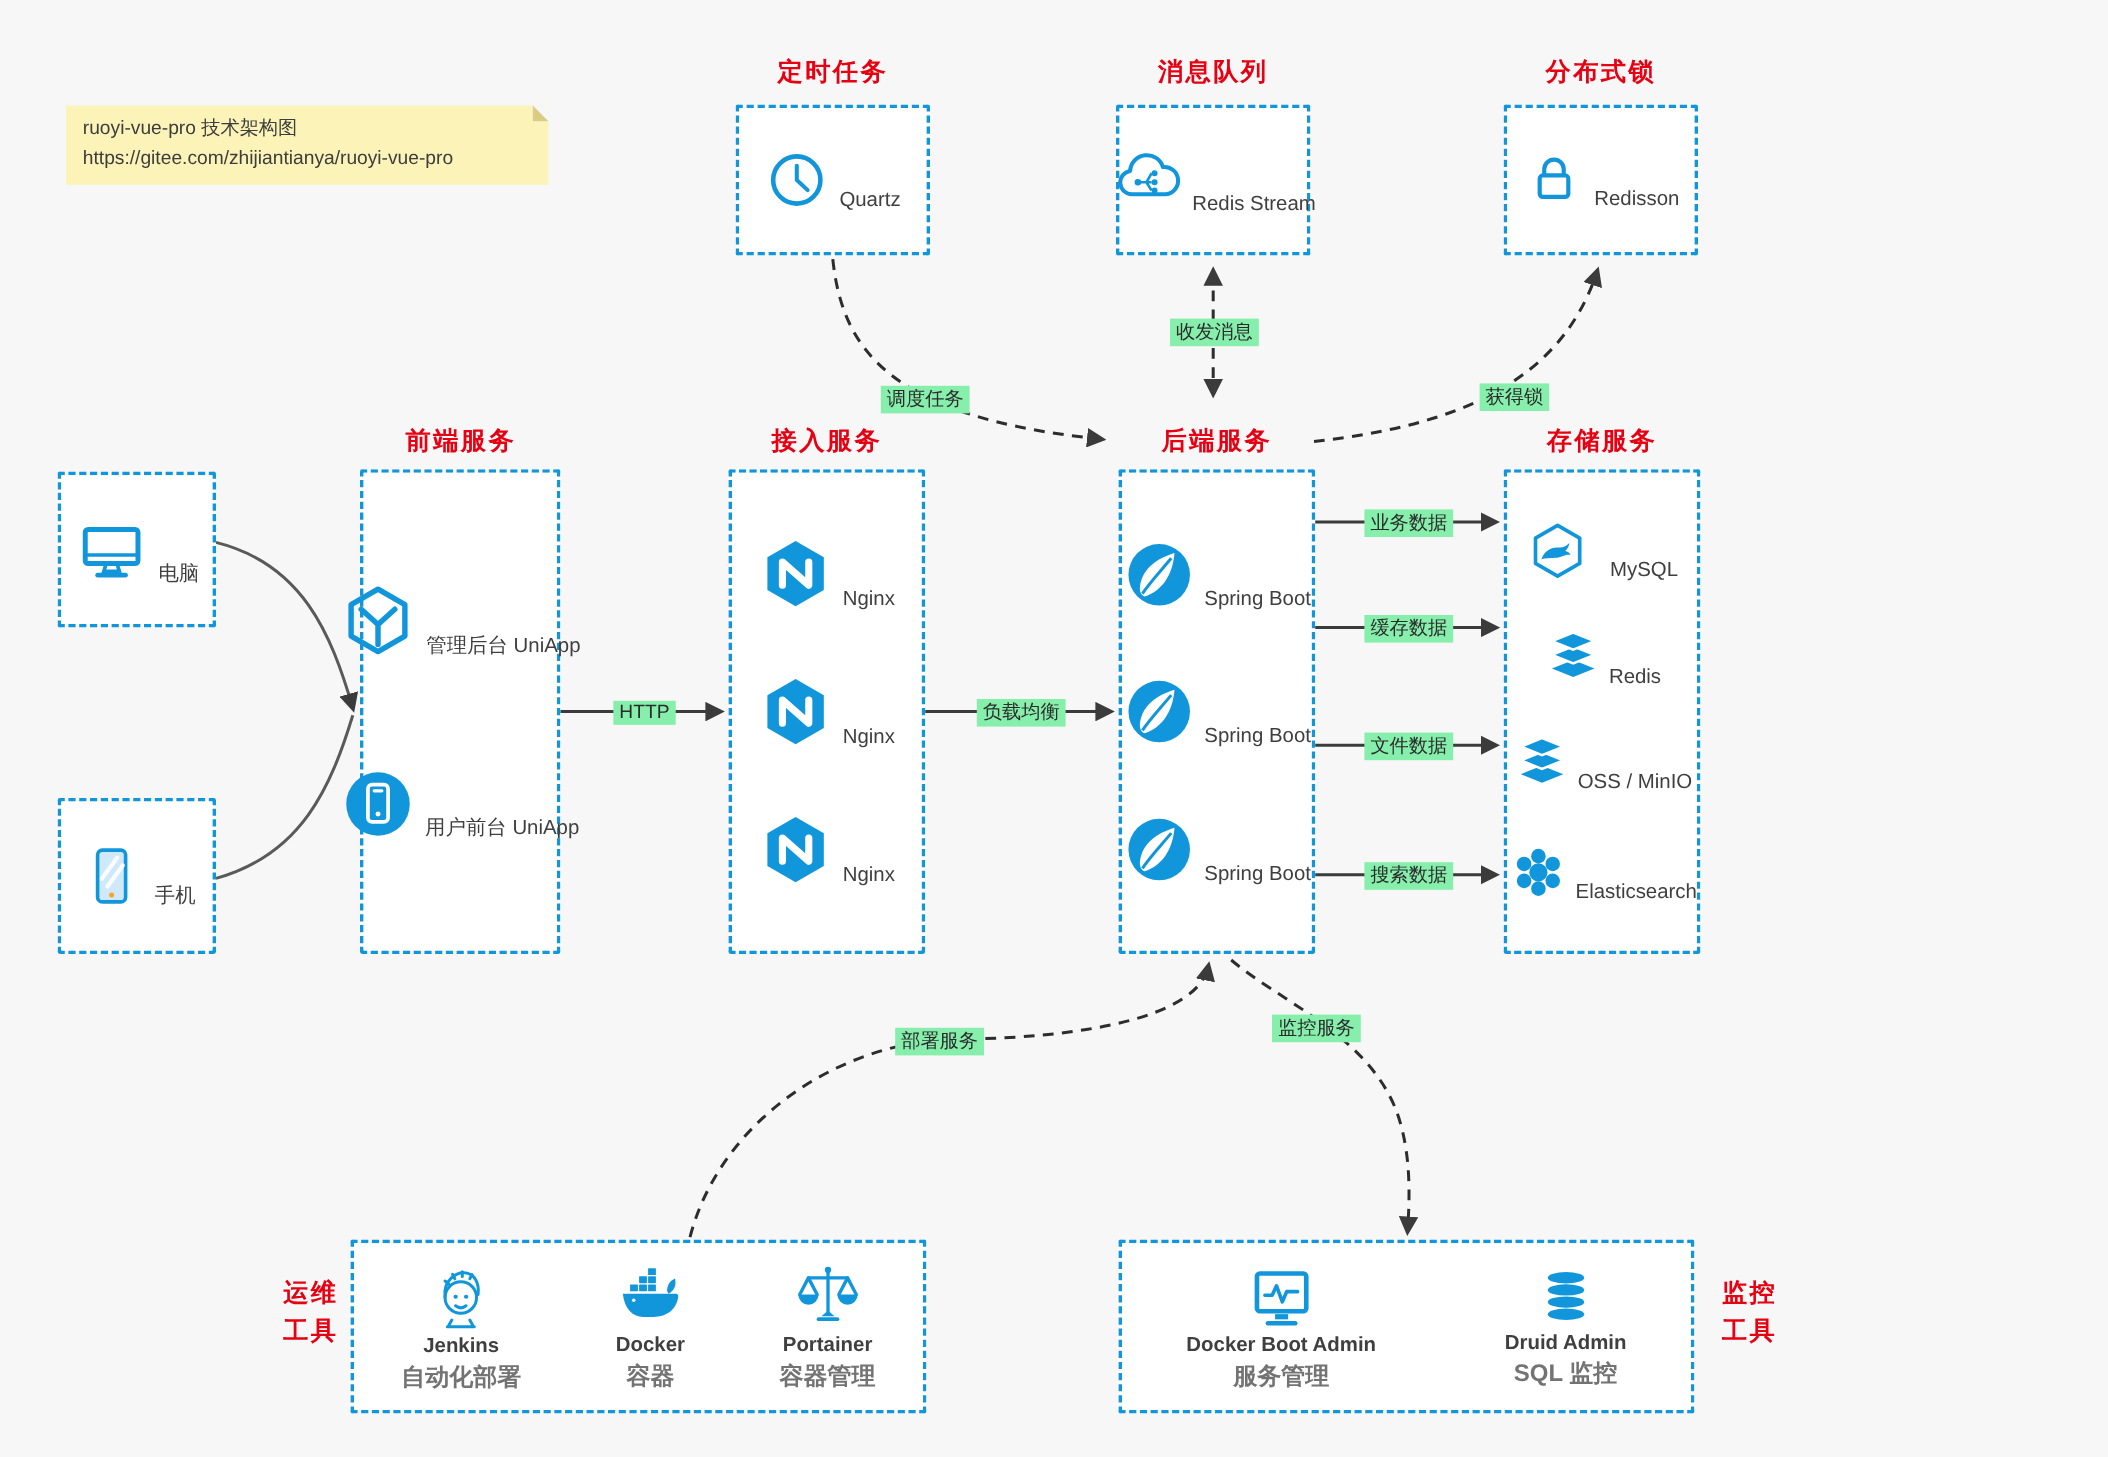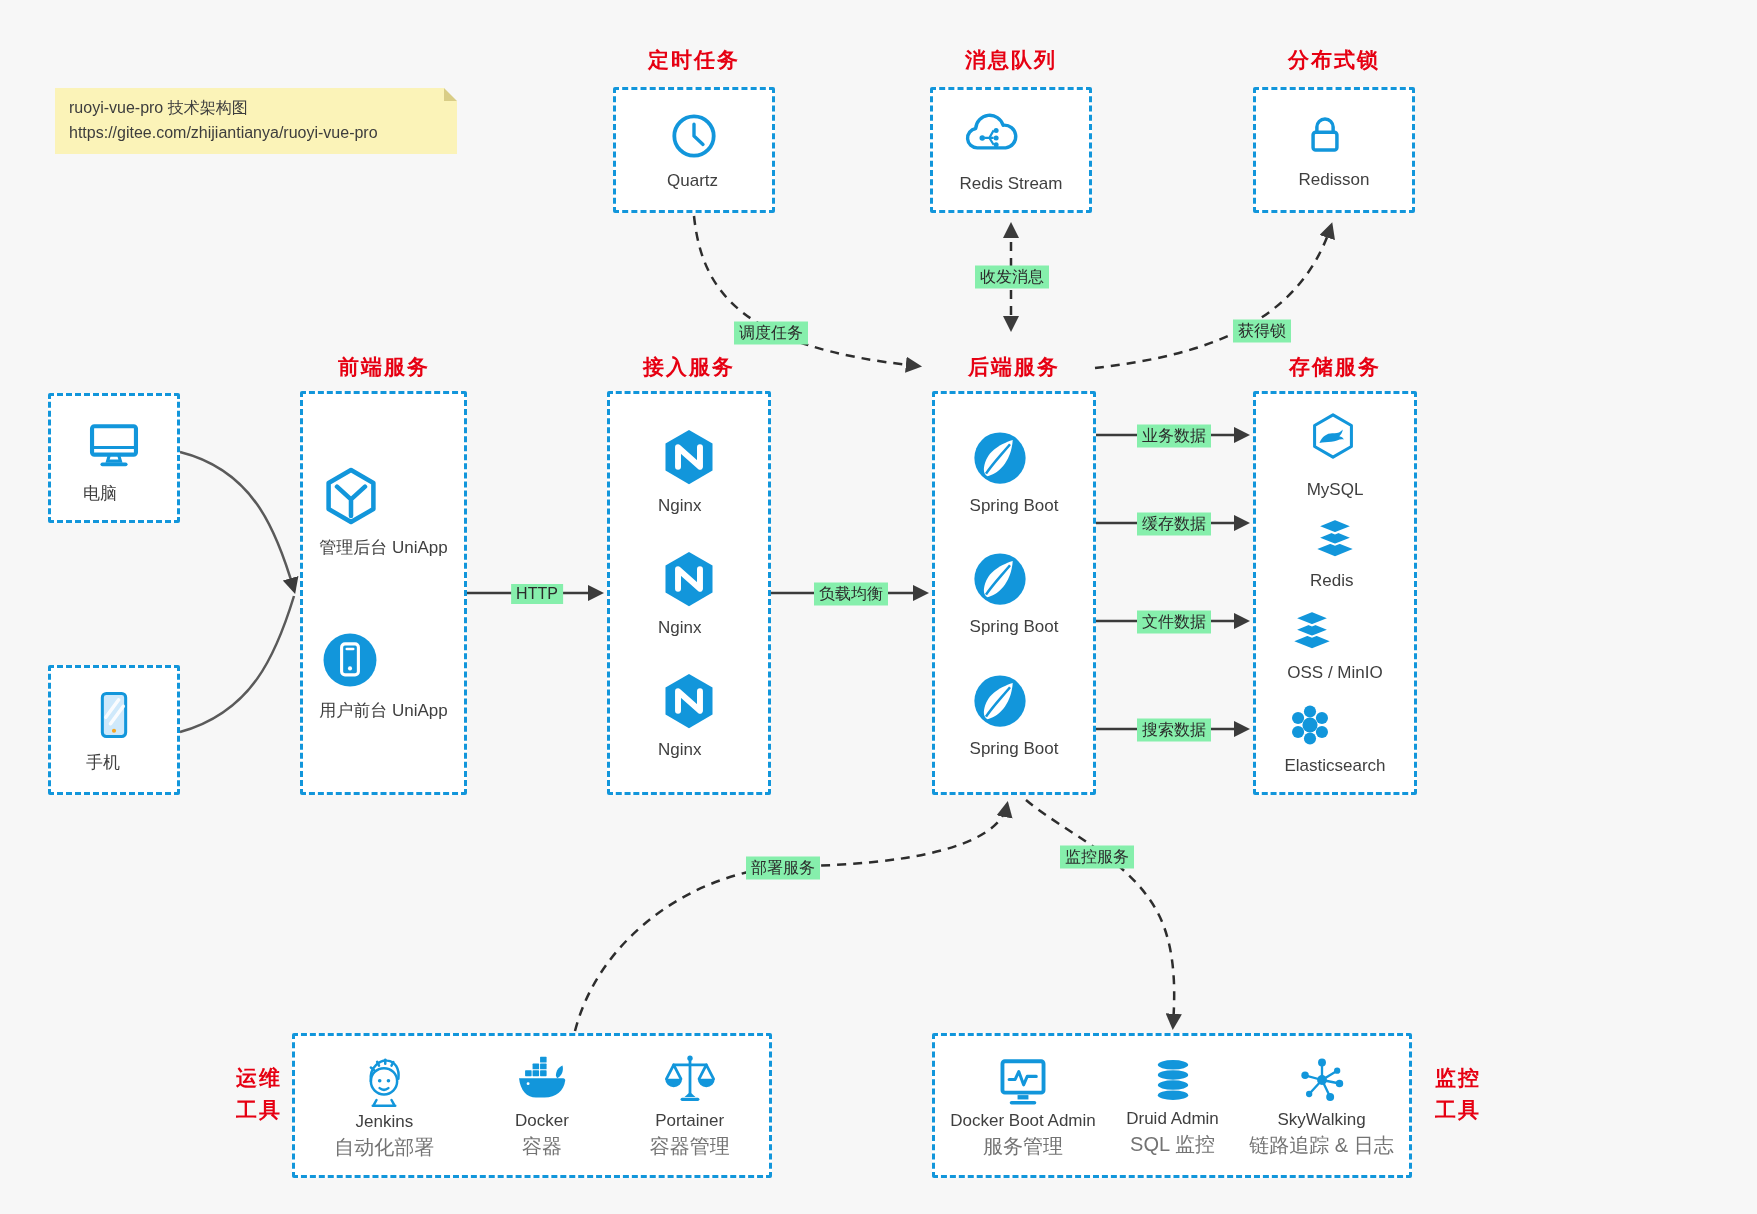--- a/index.html
+++ b/index.html
@@ -7,23 +7,23 @@
   .canvas{position:relative;width:1757px;height:1214px;background:#f7f7f7;overflow:hidden;}
   svg.arrows{position:absolute;left:0;top:0;z-index:1;}
   .dbox{position:absolute;border:3px dashed #1296db;background:#ffffff;box-sizing:border-box;
         display:flex;z-index:2;border-radius:2px;}
   .col{flex-direction:column;justify-content:space-evenly;align-items:center;}
   .row{flex-direction:row;justify-content:space-around;align-items:center;}
   .gtitle{position:absolute;transform:translateX(-50%);color:#e60012;font-size:21px;
           font-weight:bold;letter-spacing:2px;z-index:2;white-space:nowrap;}
   .side-title{position:absolute;color:#e60012;font-size:21px;font-weight:bold;
           white-space:pre-line;text-align:center;line-height:1.5;z-index:2;letter-spacing:2px;}
-  .item{display:flex;flex-direction:column;align-items:flex-start;gap:8px;}
+  .item{display:flex;flex-direction:row;align-items:flex-end;gap:8px;}
   .lbl{font-size:17px;color:#3f3f3f;white-space:nowrap;}
-  .bitem{display:flex;flex-direction:column;align-items:center;gap:2px;}
+  .bitem{display:flex;flex-direction:column;align-items:center;gap:2px;font-weight:bold;}
   .bname{font-size:17px;color:#3f3f3f;white-space:nowrap;}
   .bdesc{font-size:20px;color:#737373;white-space:nowrap;}
   .edge-label{position:absolute;transform:translate(-50%,-50%);background:#86efac;
           color:#2b2b2b;font-size:16px;padding:1px 5px;white-space:nowrap;z-index:3;}
   .note{position:absolute;left:55px;top:88px;width:402px;box-sizing:border-box;
           background:#fbf3b8;color:#3d3d3d;font-size:16px;line-height:1.55;
           padding:8px 10px 8px 14px;z-index:2;}
   .note::after{content:"";position:absolute;top:0;right:0;width:0;height:0;
           border-top:13px solid #f7f7f7;border-left:13px solid #d9cd86;}
 </style>
@@ -370,27 +370,20 @@
       <div class="bname">Docker Boot Admin</div>
       <div class="bdesc">服务管理</div>
     </div>
     <div class="bitem">
       <svg width="54" height="54" viewBox="0 0 48 48">
           <use href="#i-druid"></use>
         </svg>
       <div class="bname">Druid Admin</div>
       <div class="bdesc">SQL 监控</div>
     </div>
-    <div class="bitem">
-      <svg width="56" height="56" viewBox="0 0 48 48">
-          <use href="#i-sky"></use>
-        </svg>
-      <div class="bname">SkyWalking</div>
-      <div class="bdesc">链路追踪 &amp; 日志</div>
-    </div>
   </div>
 
   <div class="edge-label" style="left:537px;top:594px">HTTP</div>
   <div class="edge-label" style="left:851px;top:594px">负载均衡</div>
   <div class="edge-label" style="left:1174px;top:436px">业务数据</div>
   <div class="edge-label" style="left:1174px;top:524px">缓存数据</div>
   <div class="edge-label" style="left:1174px;top:622px">文件数据</div>
   <div class="edge-label" style="left:1174px;top:730px">搜索数据</div>
   <div class="edge-label" style="left:771px;top:333px">调度任务</div>
   <div class="edge-label" style="left:1012px;top:277px">收发消息</div>

